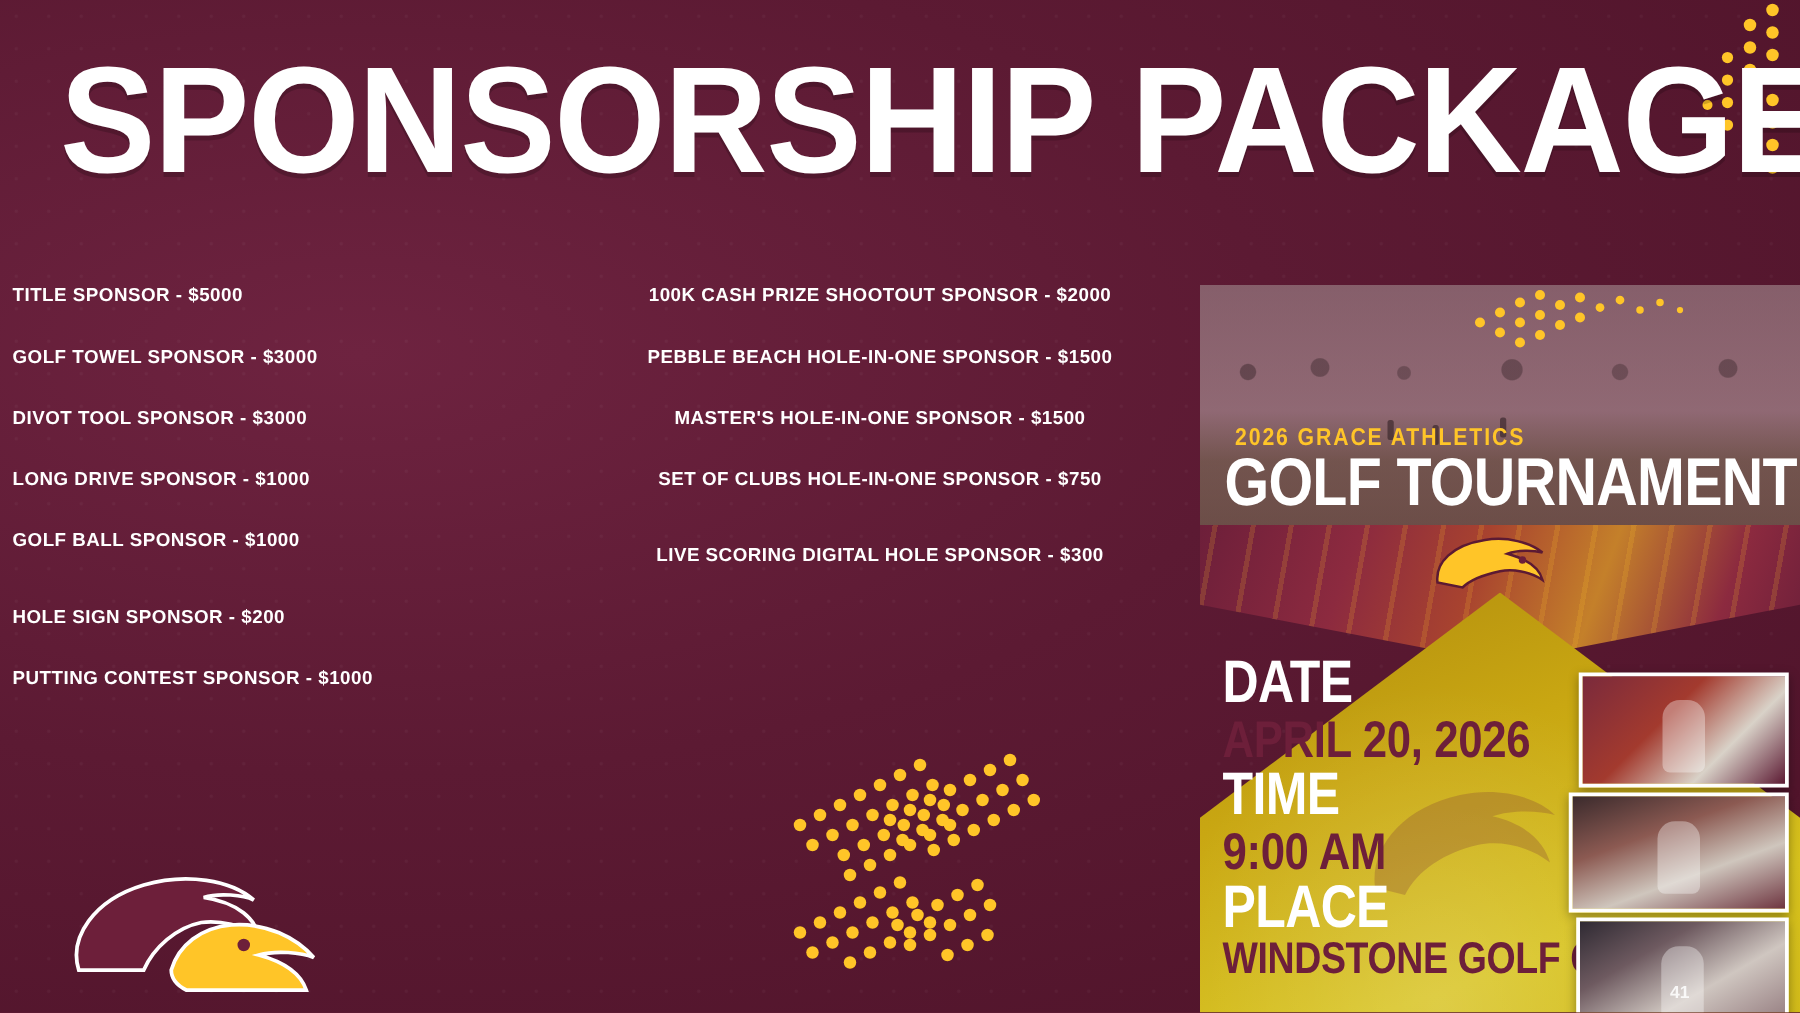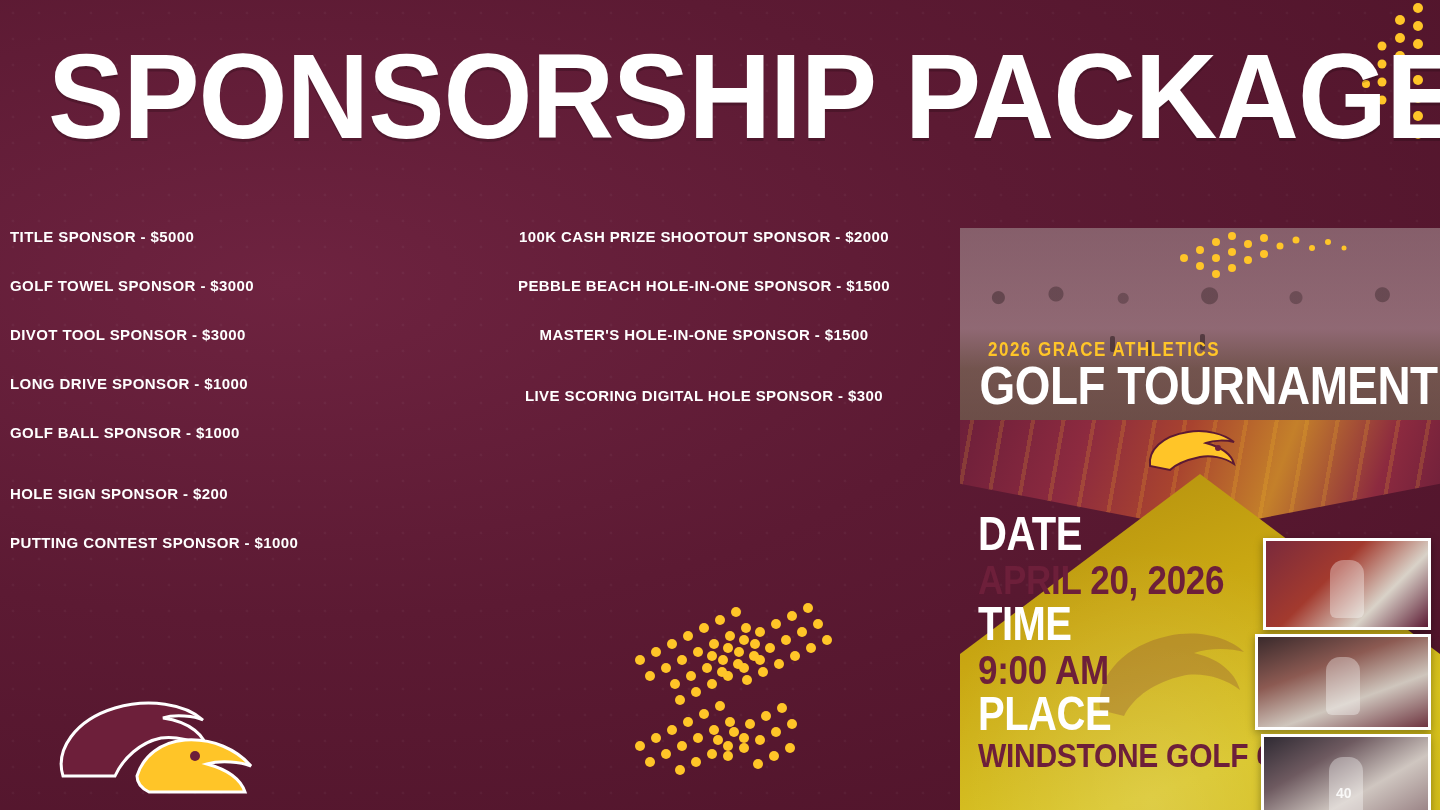--- a/index.html
+++ b/index.html
@@ -159,21 +159,21 @@
     background: radial-gradient(ellipse at 40% 70%, rgba(255,255,255,0.18), transparent 55%);
   }
   .flyer-eagle-watermark {
     position: absolute;
     left: 130px; top: 390px;
     width: 160px; height: 110px;
     opacity: 0.22;
   }
   .flyer-info {
     position: absolute;
-    left: 18px; top: 276px;
+    left: 18px; top: 288px;
     width: 270px;
   }
   .info-label {
     color: #ffffff;
     font-weight: bold;
     font-size: 40px;
     line-height: 0.92;
     letter-spacing: -0.5px;
     transform: scaleY(1.2);
     transform-origin: left top;
@@ -260,20 +260,21 @@
     <div class="sponsor-item">GOLF BALL SPONSOR - $1000</div>
     <div class="spacer"></div>
     <div class="sponsor-item">HOLE SIGN SPONSOR - $200</div>
     <div class="sponsor-item">PUTTING CONTEST SPONSOR - $1000</div>
   </div>
 
   <div class="col col-right">
     <div class="sponsor-item">100K CASH PRIZE SHOOTOUT SPONSOR - $2000</div>
     <div class="sponsor-item">PEBBLE BEACH HOLE-IN-ONE SPONSOR - $1500</div>
     <div class="sponsor-item">MASTER'S HOLE-IN-ONE SPONSOR - $1500</div>
+    <div class="sponsor-item">SET OF CLUBS HOLE-IN-ONE SPONSOR - $750</div>
     <div class="spacer"></div>
     <div class="sponsor-item">LIVE SCORING DIGITAL HOLE SPONSOR - $300</div>
   </div>
 
   <svg class="dots-bottom" viewBox="0 0 250 200">
     <g fill="#ffc528">
       <g>
         <circle cx="20" cy="60" r="5"></circle>
           <circle cx="36" cy="52" r="5"></circle>
           <circle cx="52" cy="44" r="5"></circle>
@@ -428,17 +429,17 @@
 
     <div class="photo-stack">
       <div class="photo-card pc1">
         <div class="pc-figure"></div>
       </div>
       <div class="photo-card pc2">
         <div class="pc-figure"></div>
       </div>
       <div class="photo-card pc3">
         <div class="pc-figure"></div>
-        <div class="pc-num">40</div>
+        <div class="pc-num">41</div>
       </div>
     </div>
   </div>
 </div>
 
 </body></html>

